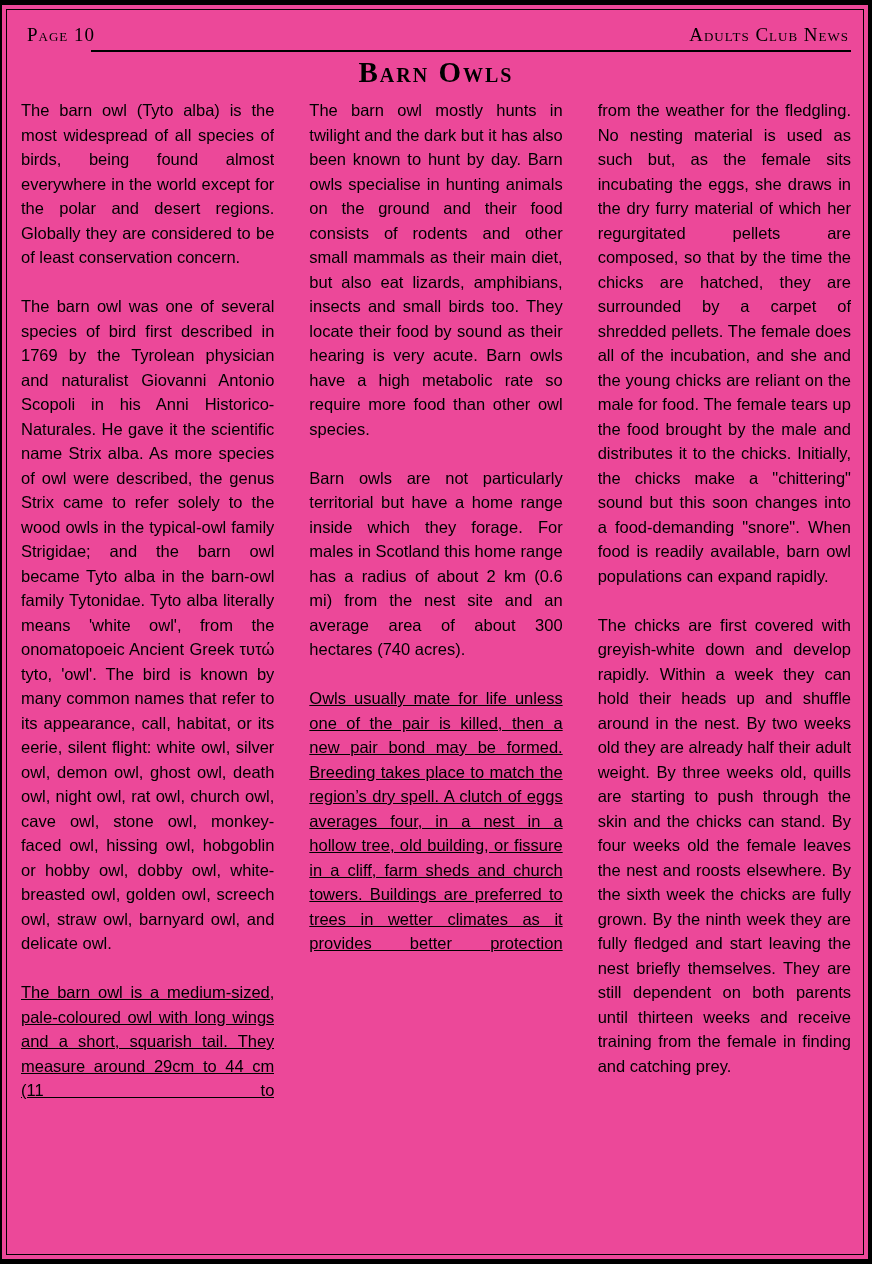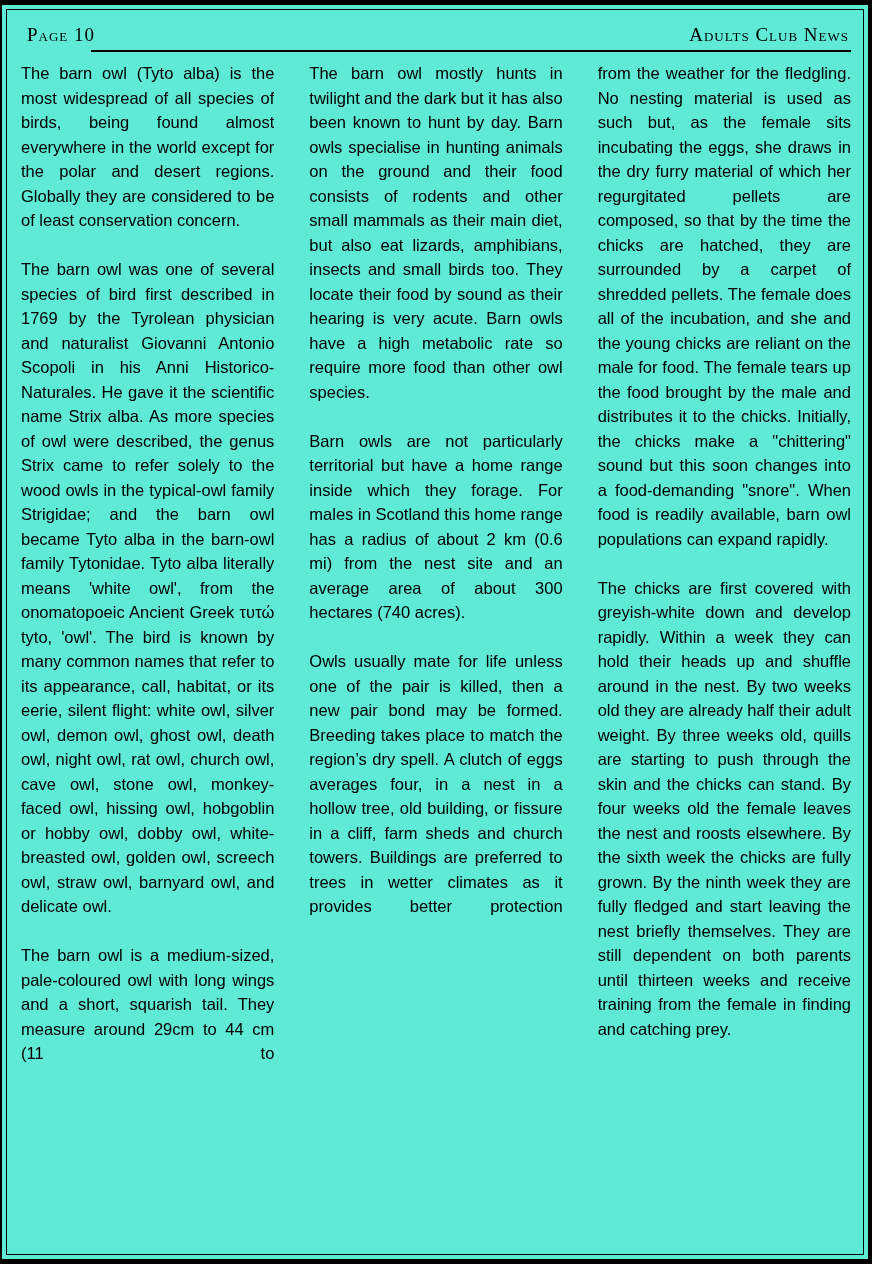--- a/index.html
+++ b/index.html
@@ -3,21 +3,21 @@
 <meta charset="utf-8">
 <style>
   * { margin: 0; padding: 0; box-sizing: border-box; }
   html, body {
     width: 872px; height: 1264px;
     background: #ffffff;
     overflow: hidden;
   }
   .page {
     width: 872px; height: 1264px;
-    background: #5eead4;
+    background: #ec4899;
     border: solid #000;
     border-width: 5px 4px 5px 2px;
     padding: 4px;
   }
   .page-inner {
     width: 100%; height: 100%;
     border: 1px solid #000;
     padding: 14px 10px 8px 12px;
     overflow: hidden;
   }
@@ -55,35 +55,36 @@
   .col {
     flex: 1 1 0;
     font-family: "Liberation Sans", sans-serif;
     font-size: 16.5px;
     line-height: 24.5px;
     color: #000;
     text-align: justify;
     overflow: hidden;
   }
   .para { margin-bottom: 24.5px; }
-  .para.cont { text-align-last: justify; margin-bottom: 0; }
+  .para.cont { text-align-last: justify; margin-bottom: 0; text-decoration: underline; }
 </style>
 </head>
 <body>
 
 <div class="page">
   <div class="page-inner">
 
     <div class="masthead">
       <span>Page 10</span>
       <span>Adults Club News</span>
     </div>
 
     <div class="masthead-rule"></div>
 
+    <h1 class="article-title">Barn Owls</h1>
 
     <div class="columns">
         <div class="col">
           <p class="para">The barn owl (Tyto alba) is the most widespread of all species of birds, being found almost everywhere in the world except for the polar and desert regions. Globally they are considered to be of least conservation concern.</p>
           <p class="para">The barn owl was one of several species of bird first described in 1769 by the Tyrolean physician and naturalist Giovanni Antonio Scopoli in his Anni Historico-Naturales. He gave it the scientific name Strix alba. As more species of owl were described, the genus Strix came to refer solely to the wood owls in the typical-owl family Strigidae; and the barn owl became Tyto alba in the barn-owl family Tytonidae. Tyto alba literally means 'white owl', from the onomatopoeic Ancient Greek τυτώ tyto, 'owl'. The bird is known by many common names that refer to its appearance, call, habitat, or its eerie, silent flight: white owl, silver owl, demon owl, ghost owl, death owl, night owl, rat owl, church owl, cave owl, stone owl, monkey-faced owl, hissing owl, hobgoblin or hobby owl, dobby owl, white-breasted owl, golden owl, screech owl, straw owl, barnyard owl, and delicate owl.</p>
           <p class="para cont">The barn owl is a medium-sized, pale-coloured owl with long wings and a short, squarish tail. They measure around 29cm to 44 cm (11 to</p>
         </div>
         <div class="col">
           <p class="para">The barn owl mostly hunts in twilight and the dark but it has also been known to hunt by day. Barn owls specialise in hunting animals on the ground and their food consists of rodents and other small mammals as their main diet, but also eat lizards, amphibians, insects and small birds too. They locate their food by sound as their hearing is very acute. Barn owls have a high metabolic rate so require more food than other owl species.</p>
           <p class="para">Barn owls are not particularly territorial but have a home range inside which they forage. For males in Scotland this home range has a radius of about 2 km (0.6 mi) from the nest site and an average area of about 300 hectares (740 acres).</p>

